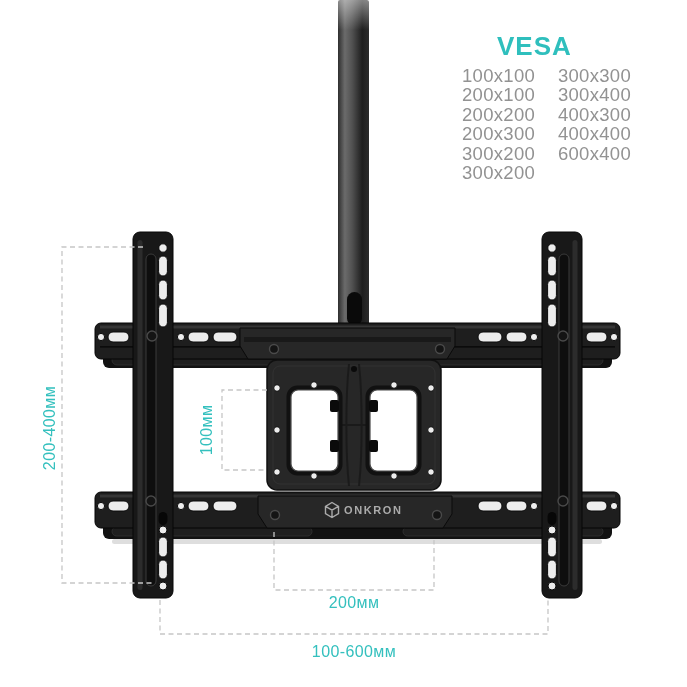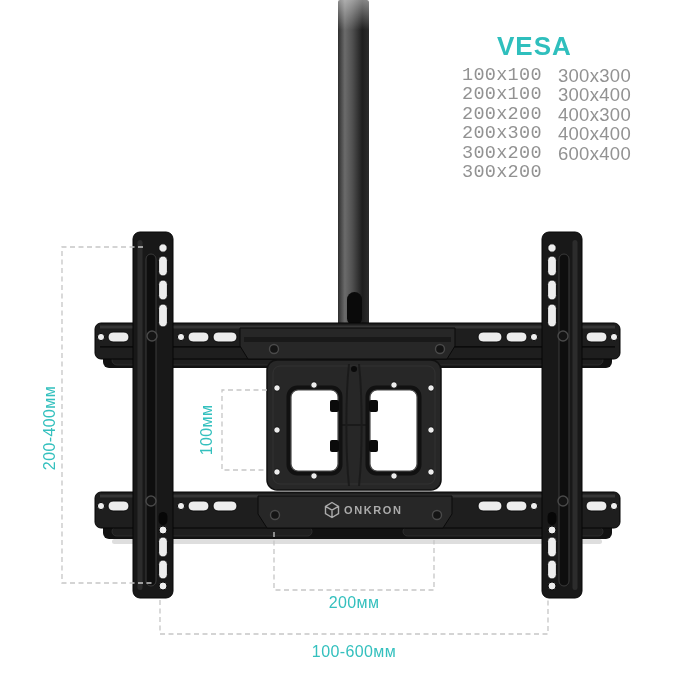--- a/index.html
+++ b/index.html
@@ -12,21 +12,21 @@
   .vesa-panel{position:absolute;left:0;top:0;width:687px;height:210px;}
   .vesa-title{
     position:absolute;left:497px;top:31px;width:80px;
     font-size:26px;font-weight:bold;letter-spacing:1px;color:#2fbfbd;
   }
   .vesa-grid{
     position:absolute;left:462px;top:66px;display:flex;
     color:#929292;font-size:18.5px;letter-spacing:.3px;line-height:19.4px;
   }
   .vesa-col{display:flex;flex-direction:column;}
-  .vesa-col.c1{width:89px;font-family:Liberation Mono, monospace;}
+  .vesa-col.c1{width:89px;}
   .vesa-col.c2{width:80px;align-items:flex-end;}
   svg text{font-family:"Liberation Sans", sans-serif;}
   .dim-label{fill:#34c0be;font-size:16px;letter-spacing:.4px;}
   .dash{stroke:#c6c6c6;stroke-width:1.3;stroke-dasharray:5 3.5;fill:none;}
   .hole{fill:#ededed;stroke:#0b0b0b;stroke-width:1;}
   .screw{fill:#141414;stroke:#4a4a4a;stroke-width:1.4;}
 </style>
 </head>
 <body>
 

